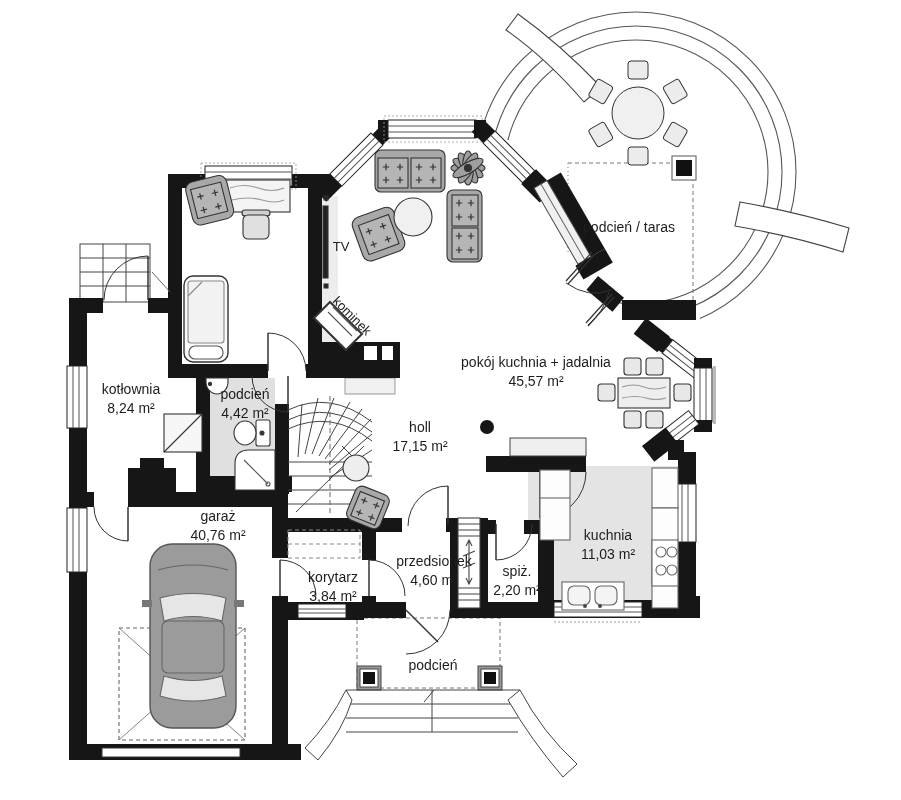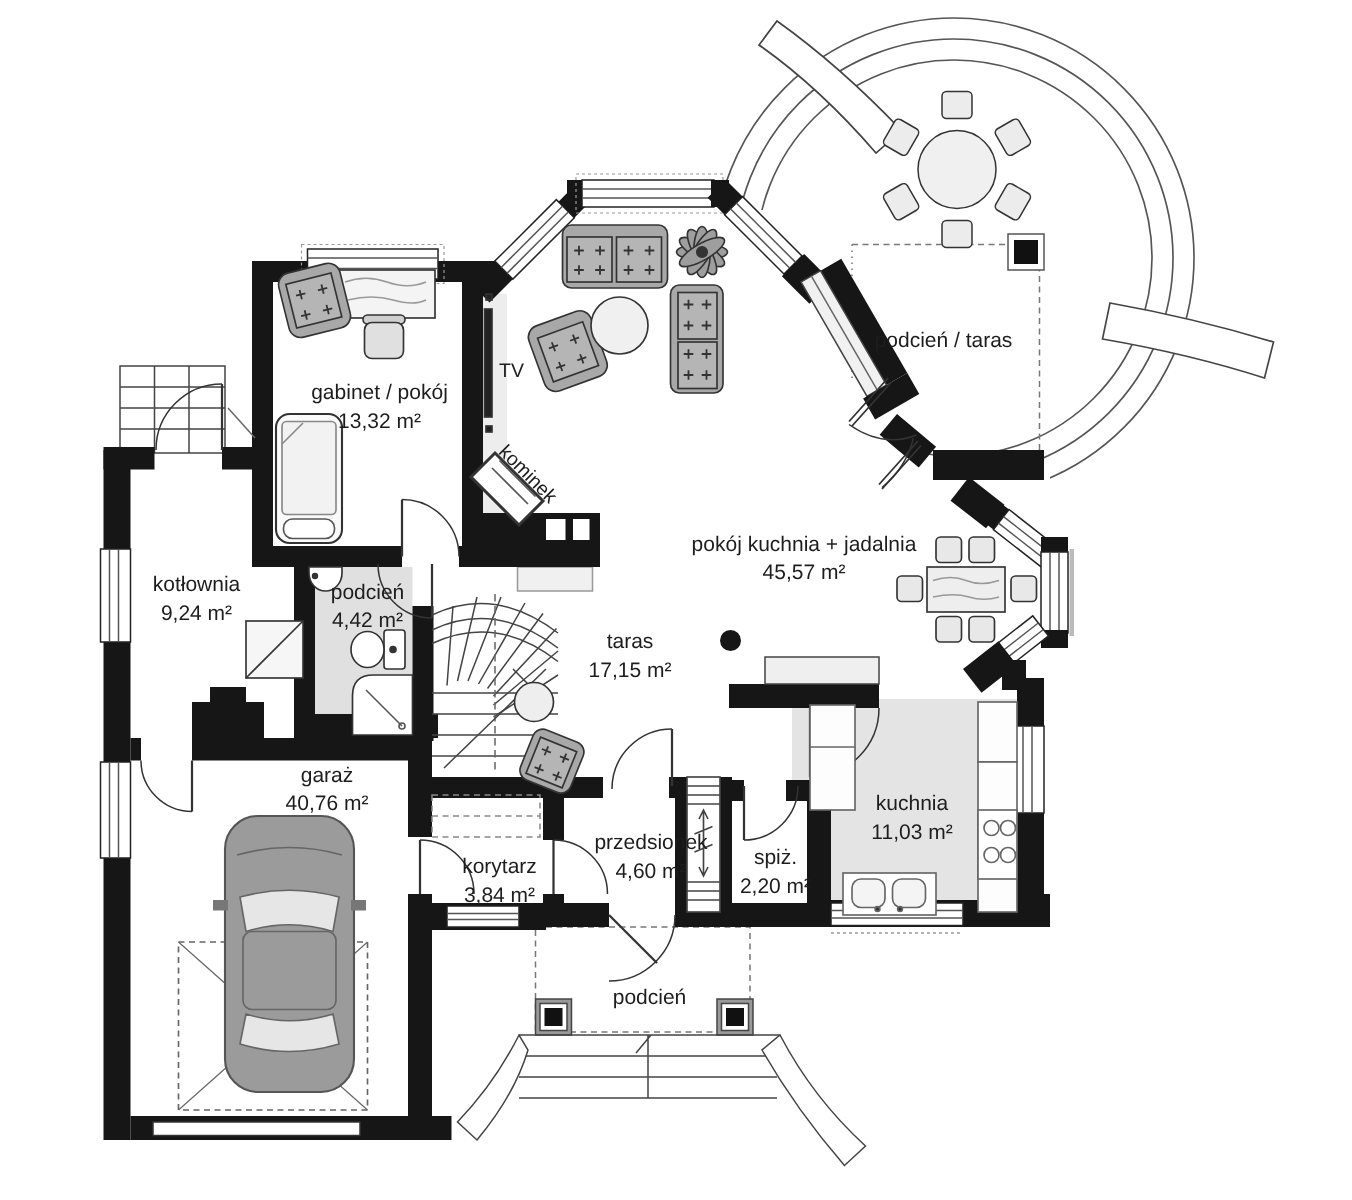--- a/index.html
+++ b/index.html
@@ -441,27 +441,23 @@
       <path d="M158 570 Q193 560 228 570" fill="none" stroke="#666"></path>
       <path d="M160 598 Q193 589 226 598 L222 621 Q193 612 164 621 Z" fill="#e6e6e6" stroke="#666"></path>
       <rect x="162" y="621" width="62" height="52" rx="6" fill="#9b9b9b" stroke="#666"></rect>
       <path d="M164 676 Q193 685 222 676 L226 696 Q193 706 160 696 Z" fill="#e6e6e6" stroke="#666"></path>
       <rect x="142" y="600" width="10" height="7" fill="#777" stroke="none"></rect>
       <rect x="234" y="600" width="10" height="7" fill="#777" stroke="none"></rect>
     </g>
   </g>
 </svg>
 
-<div class="lbl" style="left:253px;top:271px">
-  <span class="rn">gabinet / pokój</span>
-  <span class="ra">13,32 m²</span>
-</div>
 <div class="lbl" style="left:131px;top:399px">
   <span class="rn">kotłownia</span>
-  <span class="ra">9,24 m²</span>
+  <span class="ra">8,24 m²</span>
 </div>
 <div class="lbl" style="left:245px;top:404px">
   <span class="rn">podcień</span>
   <span class="ra">4,42 m²</span>
 </div>
 <div class="lbl" style="left:218px;top:526px">
   <span class="rn">garaż</span>
   <span class="ra">40,76 m²</span>
 </div>
 <div class="lbl" style="left:333px;top:587px">
@@ -474,21 +470,21 @@
 </div>
 <div class="lbl" style="left:517px;top:581px">
   <span class="rn">spiż.</span>
   <span class="ra">2,20 m²</span>
 </div>
 <div class="lbl" style="left:608px;top:545px">
   <span class="rn">kuchnia</span>
   <span class="ra">11,03 m²</span>
 </div>
 <div class="lbl" style="left:420px;top:437px">
-  <span class="rn">taras</span>
+  <span class="rn">holl</span>
   <span class="ra">17,15 m²</span>
 </div>
 <div class="lbl" style="left:536px;top:372px">
   <span class="rn">pokój kuchnia + jadalnia</span>
   <span class="ra">45,57 m²</span>
 </div>
 <div class="lbl" style="left:629px;top:227px">
   <span class="rn">podcień / taras</span>
 
 </div>

